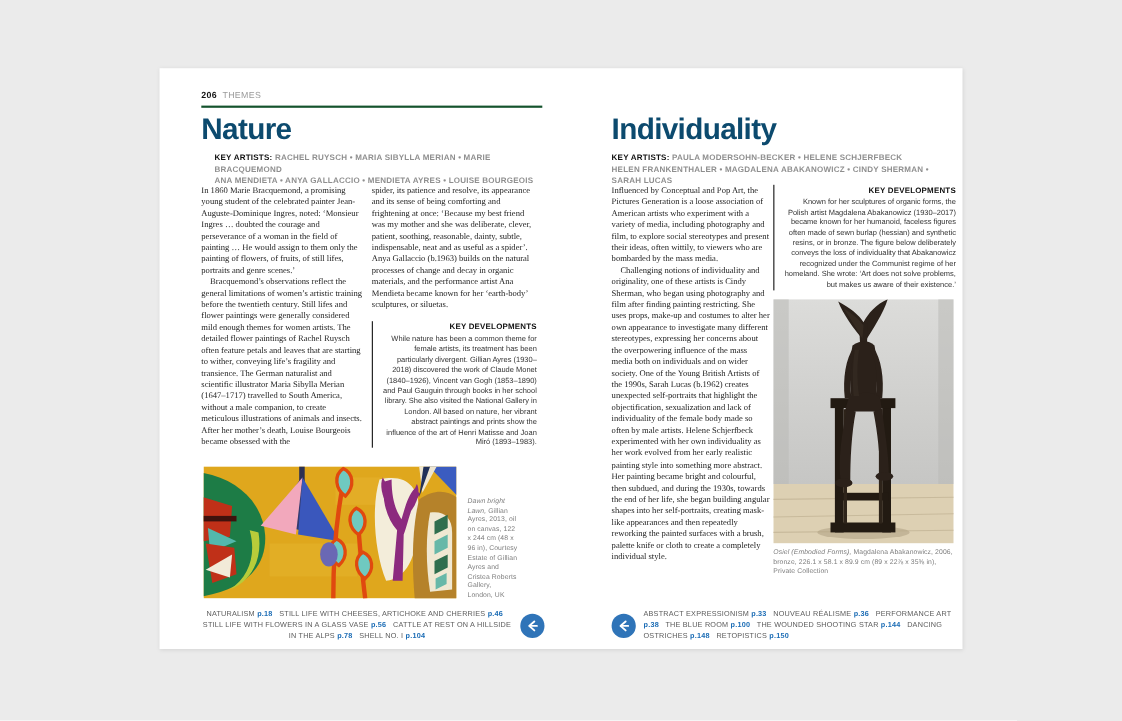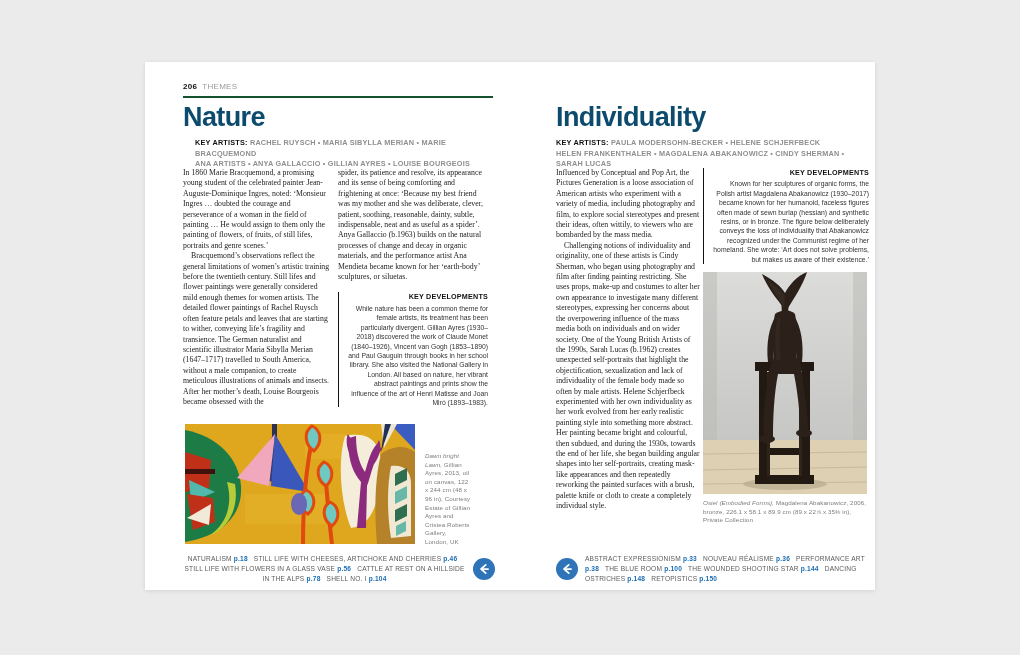--- a/index.html
+++ b/index.html
@@ -89,21 +89,21 @@
 
   <div class="pg-header" style="left:38px;width:310px;">
     <span class="num">206</span><span class="sec">THEMES</span>
   </div>
 
   <div class="pg-title" style="left:38px;">Nature</div>
 
   <div class="key-artists" style="left:38px;width:312px;margin-left:12px;">
     <span class="ka-label">KEY ARTISTS:</span>
     <span>RACHEL RUYSCH • MARIA SIBYLLA MERIAN • MARIE BRACQUEMOND</span><br>
-    <span>ANA ARTISTS • ANYA GALLACCIO • GILLIAN AYRES • LOUISE BOURGEOIS</span>
+    <span>ANA MENDIETA • ANYA GALLACCIO • MENDIETA AYRES • LOUISE BOURGEOIS</span>
   </div>
 
   <div class="col" style="left:38px;width:148px;">
     <p>In 1860 Marie Bracquemond, a promising young student of the celebrated painter Jean-Auguste-Dominique Ingres, noted: ‘Monsieur Ingres … doubted the courage and perseverance of a woman in the field of painting … He would assign to them only the painting of flowers, of fruits, of still lifes, portraits and genre scenes.’</p>
     <p class="indent">Bracquemond’s observations reflect the general limitations of women’s artistic training before the twentieth century. Still lifes and flower paintings were generally considered mild enough themes for women artists. The detailed flower paintings of Rachel Ruysch often feature petals and leaves that are starting to wither, conveying life’s fragility and transience. The German naturalist and scientific illustrator Maria Sibylla Merian (1647–1717) travelled to South America, without a male companion, to create meticulous illustrations of animals and insects. After her mother’s death, Louise Bourgeois became obsessed with the</p>
   </div>
 
   <div class="col col2-left" style="left:193px;width:150px;">
     <p>spider, its patience and resolve, its appearance and its sense of being comforting and frightening at once: ‘Because my best friend was my mother and she was deliberate, clever, patient, soothing, reasonable, dainty, subtle, indispensable, neat and as useful as a spider’. Anya Gallaccio (b.1963) builds on the natural processes of change and decay in organic materials, and the performance artist Ana Mendieta became known for her ‘earth-body’ sculptures, or siluetas.</p>
     <div class="kd-box">

